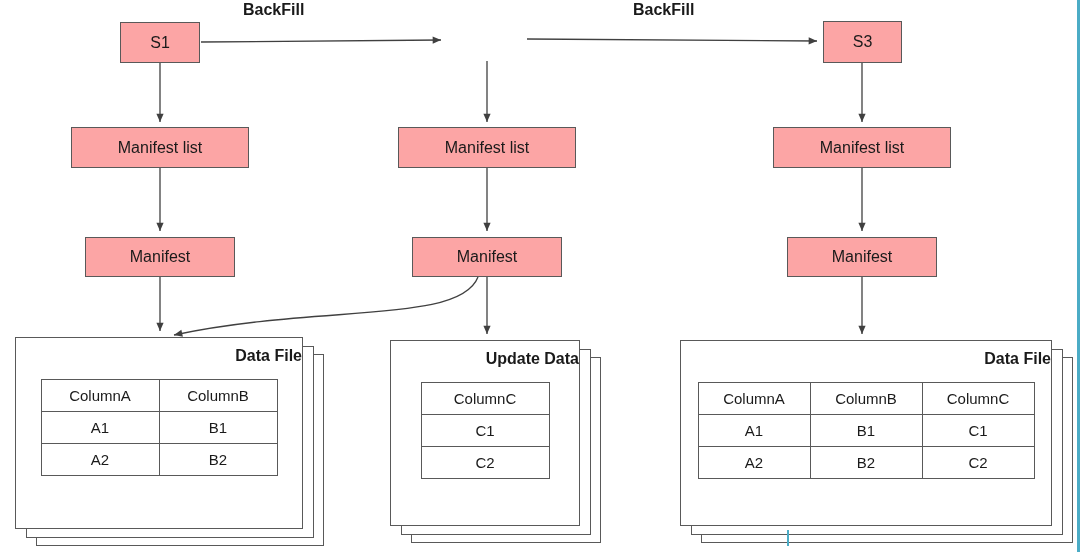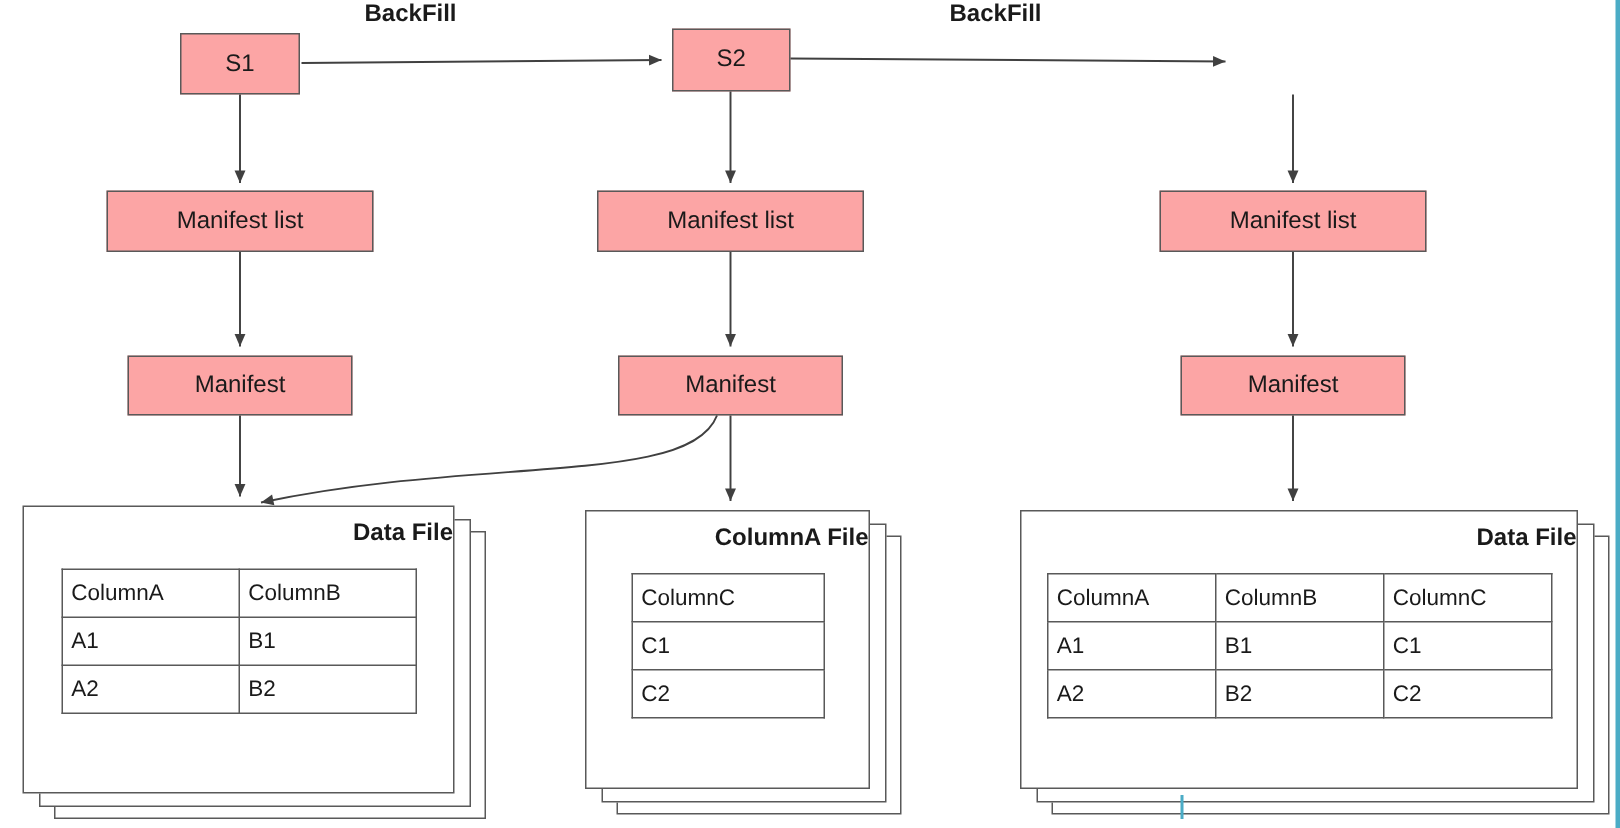--- a/index.html
+++ b/index.html
@@ -54,20 +54,21 @@
     padding-top: 9px;
     font-size: 16px;
     font-weight: 600;
   }
   table.grid {
     border-collapse: collapse;
     margin: 14px auto 0 auto;
   }
   table.grid td {
     border: 1px solid #595959;
+    text-align: center;
     vertical-align: middle;
     font-size: 15px;
     height: 32px;
     padding: 0 6px;
   }
   .t1 td { width: 118px; }
   .t2 td { width: 128px; }
   .t3 td { width: 112px; }
   .right-edge {
     position: absolute;
@@ -111,21 +112,21 @@
     <path d="M862 168 L862 231" stroke="#404040" stroke-width="1.3" fill="none" marker-end="url(#arr)"></path>
     <path d="M862 277 L862 334" stroke="#404040" stroke-width="1.3" fill="none" marker-end="url(#arr)"></path>
 
     <path d="M478 277 C 460 324, 320 304, 174 335" stroke="#404040" stroke-width="1.3" fill="none" marker-end="url(#arr)"></path>
   </svg>
 
   <div class="edge-label" style="left:243px; top:1px;">BackFill</div>
   <div class="edge-label" style="left:633px; top:1px;">BackFill</div>
 
   <div class="box" style="left:120px; top:22px; width:80px; height:41px;">S1</div>
-  <div class="box" style="left:448px; top:19px; width:79px; height:42px;">S2</div>
+  <div class="box" style="left:823px; top:21px; width:79px; height:42px;">S3</div>
 
   <div class="box" style="left:71px; top:127px; width:178px; height:41px;">Manifest list</div>
   <div class="box" style="left:398px; top:127px; width:178px; height:41px;">Manifest list</div>
   <div class="box" style="left:773px; top:127px; width:178px; height:41px;">Manifest list</div>
 
   <div class="box" style="left:85px; top:237px; width:150px; height:40px;">Manifest</div>
   <div class="box" style="left:412px; top:237px; width:150px; height:40px;">Manifest</div>
   <div class="box" style="left:787px; top:237px; width:150px; height:40px;">Manifest</div>
 
   <div class="stack" style="left:15px; top:337px; width:288px; height:192px;">
@@ -149,21 +150,21 @@
         </tr>
       </tbody>
         </table>
     </div>
   </div>
 
   <div class="stack" style="left:390px; top:340px; width:190px; height:186px;">
     <div class="sheet b2"></div>
     <div class="sheet b1"></div>
     <div class="sheet main">
-      <div class="file-title">ColumnA File</div>
+      <div class="file-title">Update Data</div>
       <table class="grid t2">
         <tbody>
             <tr>
           <td>ColumnC</td>
         </tr>
         <tr>
           <td>C1</td>
         </tr>
         <tr>
           <td>C2</td>

